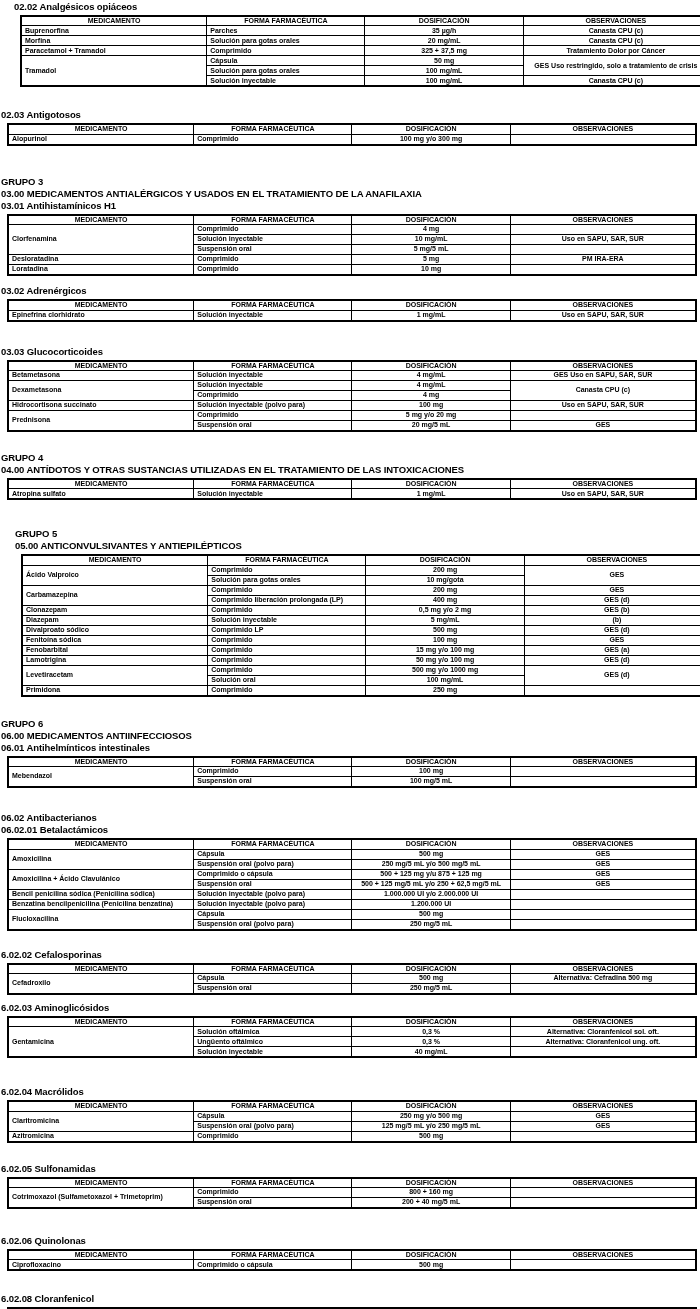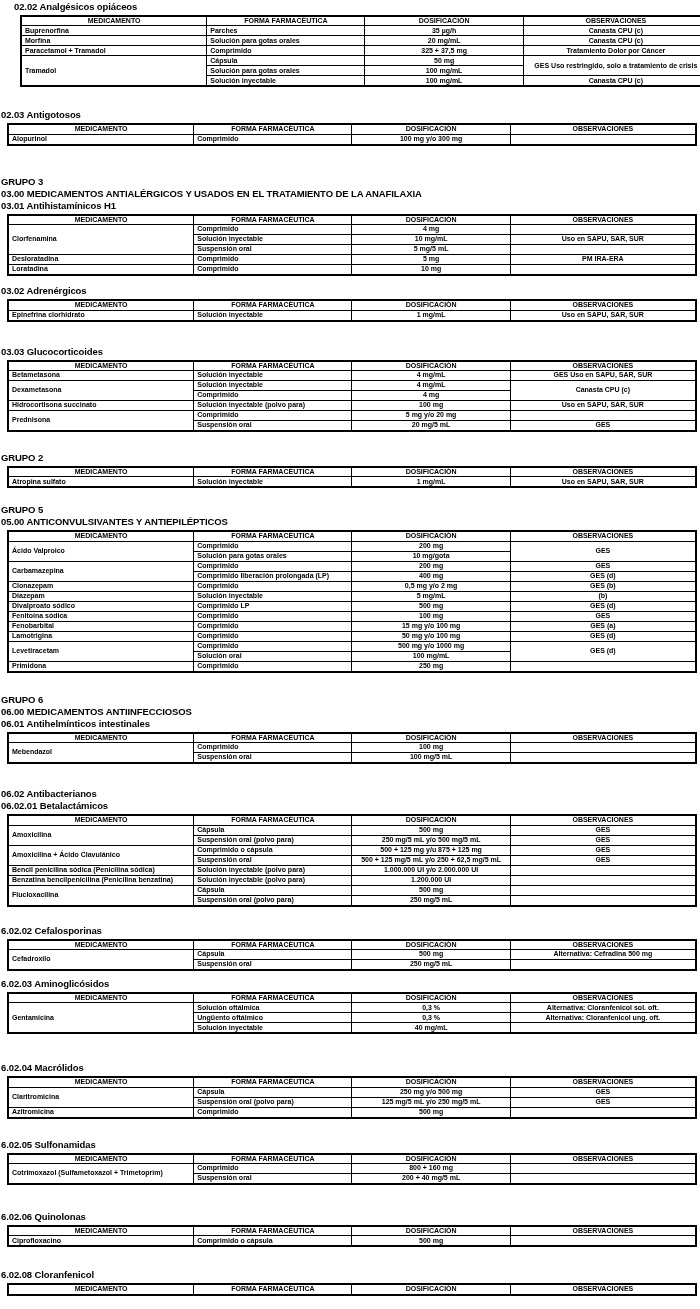--- a/index.html
+++ b/index.html
@@ -6,21 +6,21 @@
   body{width:700px;height:1309px;overflow:hidden;background:#ffffff;}
   .page{box-sizing:border-box;width:700px;min-height:1309px;padding:1px 2px 0 1px;
         font-family:"Liberation Sans",sans-serif;color:#000;}
   .section{margin-top:16px;}
   .section:nth-of-type(1){margin-top:0;margin-left:13px;}
   .section:nth-of-type(2){margin-top:22px;}
   .section:nth-of-type(3){margin-top:30px;}
   .section:nth-of-type(4){margin-top:9px;}
   .section:nth-of-type(5){margin-top:24px;}
   .section:nth-of-type(6){margin-top:20px;}
-  .section:nth-of-type(7){margin-top:16px;}
+  .section:nth-of-type(7){margin-top:28px;padding-left:14px;}
   .section:nth-of-type(8){margin-top:21px;}
   .section:nth-of-type(9){margin-top:24px;}
   .section:nth-of-type(10){margin-top:18px;}
   .section:nth-of-type(11){margin-top:7px;}
   .section:nth-of-type(12){margin-top:28px;}
   .section:nth-of-type(13){margin-top:20px;}
   .section:nth-of-type(14){margin-top:26px;}
   .section:nth-of-type(15){margin-top:22px;}
   .heading{font-size:9.5px;font-weight:700;line-height:12px;white-space:nowrap;letter-spacing:-0.1px;}
   table{border-collapse:collapse;table-layout:fixed;width:690px;margin-left:6px;margin-top:2px;
@@ -242,21 +242,22 @@
           </tr>
           <tr>
             <td class="c1">Suspensión oral</td>
             <td class="c2">20 mg/5 mL</td>
             <td class="c3">GES</td>
           </tr>
         </tbody>
       </table>
     </div>
     <div class="section">
-      <div class="heading">GRUPO 2</div>
+      <div class="heading">GRUPO 4</div>
+      <div class="heading">04.00 ANTÍDOTOS Y OTRAS SUSTANCIAS UTILIZADAS EN EL TRATAMIENTO DE LAS INTOXICACIONES</div>
       <table>
         <colgroup>
           <col style="width: 27%;">
           <col style="width: 23%;">
           <col style="width: 23%;">
           <col style="width: 27%;">
         </colgroup>
         <thead>
           <tr>
             <th>MEDICAMENTO</th>

